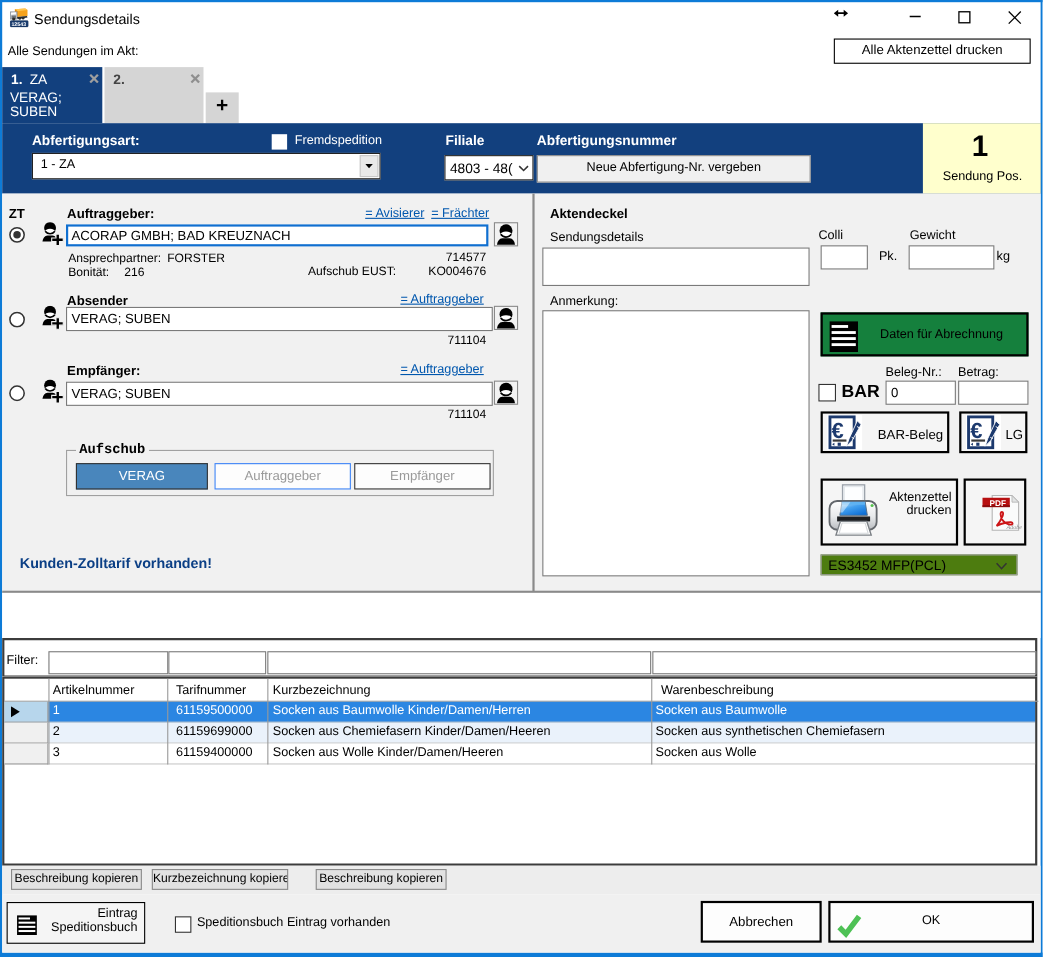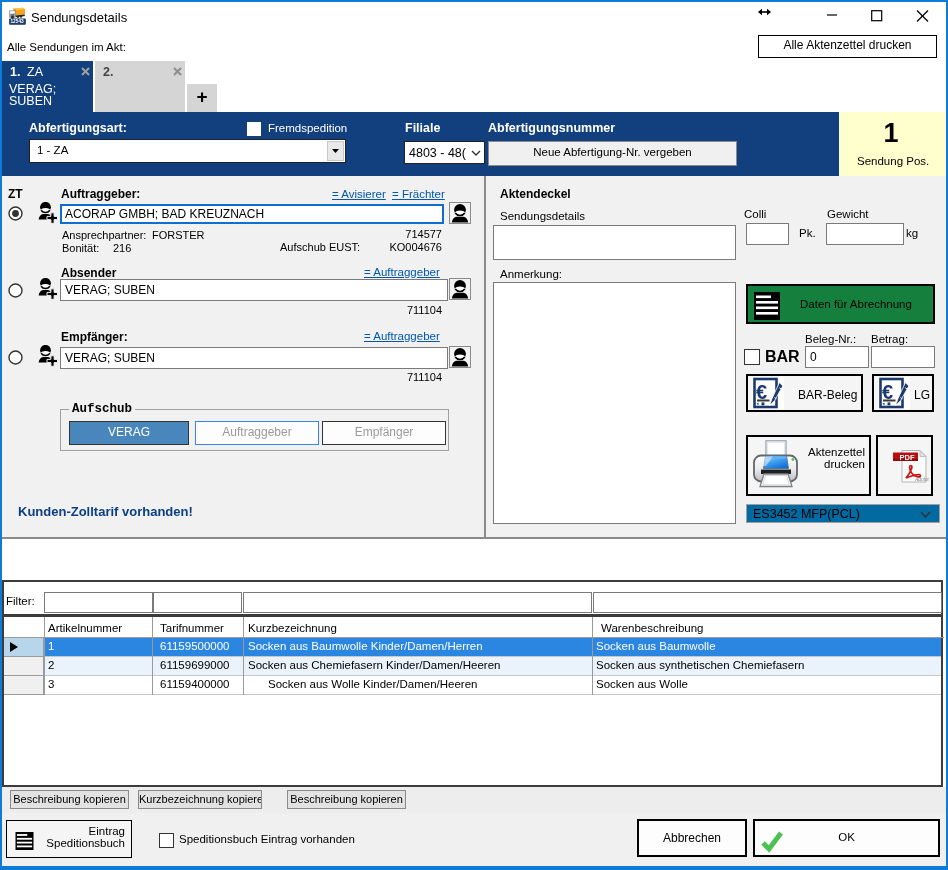--- a/index.html
+++ b/index.html
@@ -291,21 +291,21 @@
         <path d="M9,1.5 L27,1.5 L33,7.5 L33,33 L9,33 Z" fill="#fafbfb" stroke="#b5b5b5" stroke-width="1"></path>
         <path d="M27,1.5 L33,7.5 L27,7.5 Z" fill="#e2e4e4" stroke="#b5b5b5" stroke-width="0.8"></path>
         <rect x="0" y="3.5" width="25" height="8.5" fill="#b70f10"></rect>
         <rect x="0" y="10.2" width="25" height="1.8" fill="#8c0b0c"></rect>
         <text x="6.5" y="10.6" font-size="7.5" font-weight="bold" fill="#fff" font-family="Liberation Sans">PDF</text>
         <path d="M13,29 Q16.5,25 18.5,20 Q19.6,16.5 17.8,16.5 Q16,16.5 17,20.5 Q18.2,25.5 23.5,27.5 Q27.5,28.7 27.5,26.8 Q27.5,25 22,26 Q16.5,27.3 13,29 Z" fill="none" stroke="#cc1517" stroke-width="1.7"></path>
         <text x="22" y="32" font-size="5.5" fill="#8a8a8a" font-family="Liberation Serif" font-style="italic">Adobe</text>
       </svg>
   </div>
 
-  <div class="abs" style="left:746px;top:504px;width:194px;height:19px;background:#0369a1;border:1px solid #a0a0a0;box-sizing:border-box;">
+  <div class="abs" style="left:746px;top:504px;width:179px;height:19px;background:#4d7c0f;border:1px solid #a0a0a0;box-sizing:border-box;">
     <div class="txt" style="left:6px;top:2px;font-size:12.5px;">ES3452 MFP(PCL)</div>
     <svg class="abs" style="right:8px;top:6px;" width="11" height="8">
         <polyline points="1,1 5.5,6 10,1" fill="none" stroke="#333" stroke-width="1.4"></polyline>
       </svg>
   </div>
 
   <div class="abs" style="left:2px;top:539px;width:944px;height:41px;background:#fff;"></div>
 
   <div class="abs" style="left:2px;top:580px;width:941px;height:35px;background:#ffffff;border-top:2px solid #3c3c3c;border-left:2px solid #3c3c3c;border-right:2px solid #3c3c3c;border-bottom:1px solid #3c3c3c;box-sizing:border-box;"></div>
   <div class="txt" style="left:6px;top:595px;">Filter:</div>
@@ -337,21 +337,21 @@
   <div class="abs" style="left:44px;top:657px;width:897px;height:19px;background:#eaf2fb;font-size:11.5px;border-bottom:1px solid #c8c8c8;box-sizing:border-box;">
     <span class="abs" style="left:4px;top:2px;">2</span>
     <span class="abs" style="left:116px;top:2px;">61159699000</span>
     <span class="abs" style="left:204px;top:2px;">Socken aus Chemiefasern Kinder/Damen/Heeren</span>
     <span class="abs" style="left:552px;top:2px;">Socken aus synthetischen Chemiefasern</span>
   </div>
   <div class="abs" style="left:4px;top:676px;width:40px;height:19px;background:#f0f0f0;border-right:1px solid #9a9a9a;border-bottom:1px solid #9a9a9a;box-sizing:border-box;"></div>
   <div class="abs" style="left:44px;top:676px;width:897px;height:19px;background:#fff;font-size:11.5px;border-bottom:1px solid #c8c8c8;box-sizing:border-box;">
     <span class="abs" style="left:4px;top:2px;">3</span>
     <span class="abs" style="left:116px;top:2px;">61159400000</span>
-    <span class="abs" style="left:204px;top:2px;margin-left:20px;">Socken aus Wolle Kinder/Damen/Heeren</span>
+    <span class="abs" style="left:204px;top:2px;">Socken aus Wolle Kinder/Damen/Heeren</span>
     <span class="abs" style="left:552px;top:2px;">Socken aus Wolle</span>
   </div>
 
   <div class="abs" style="left:44px;top:617px;width:1px;height:78px;background:#9a9a9a;"></div>
   <div class="abs" style="left:152px;top:617px;width:1px;height:78px;background:#9a9a9a;"></div>
   <div class="abs" style="left:243px;top:617px;width:1px;height:78px;background:#9a9a9a;"></div>
   <div class="abs" style="left:592px;top:617px;width:1px;height:78px;background:#9a9a9a;"></div>
 
   <div class="abs" style="left:2px;top:787px;width:944px;height:26px;background:#ededed;"></div>
   <div class="cbtn abs" style="left:10px;top:790px;width:119px;">Beschreibung kopieren</div>

